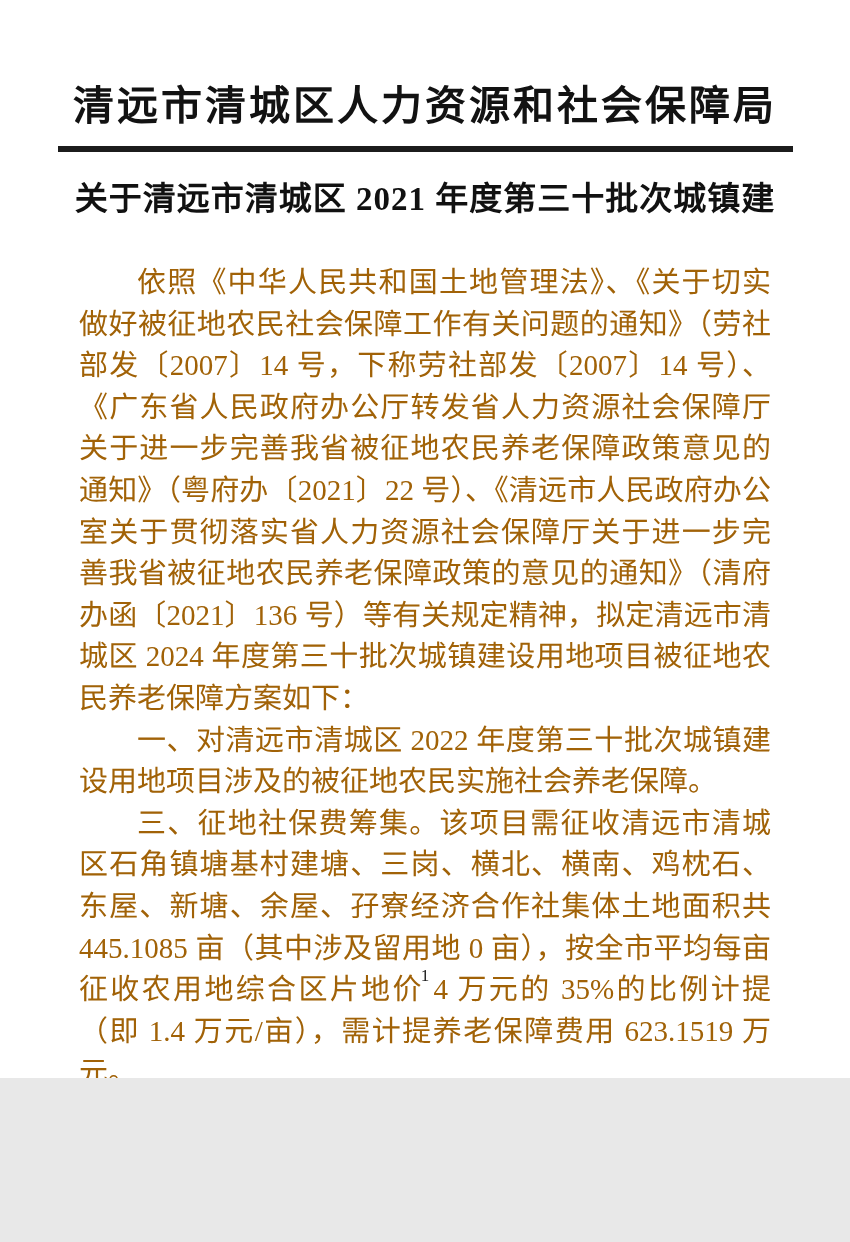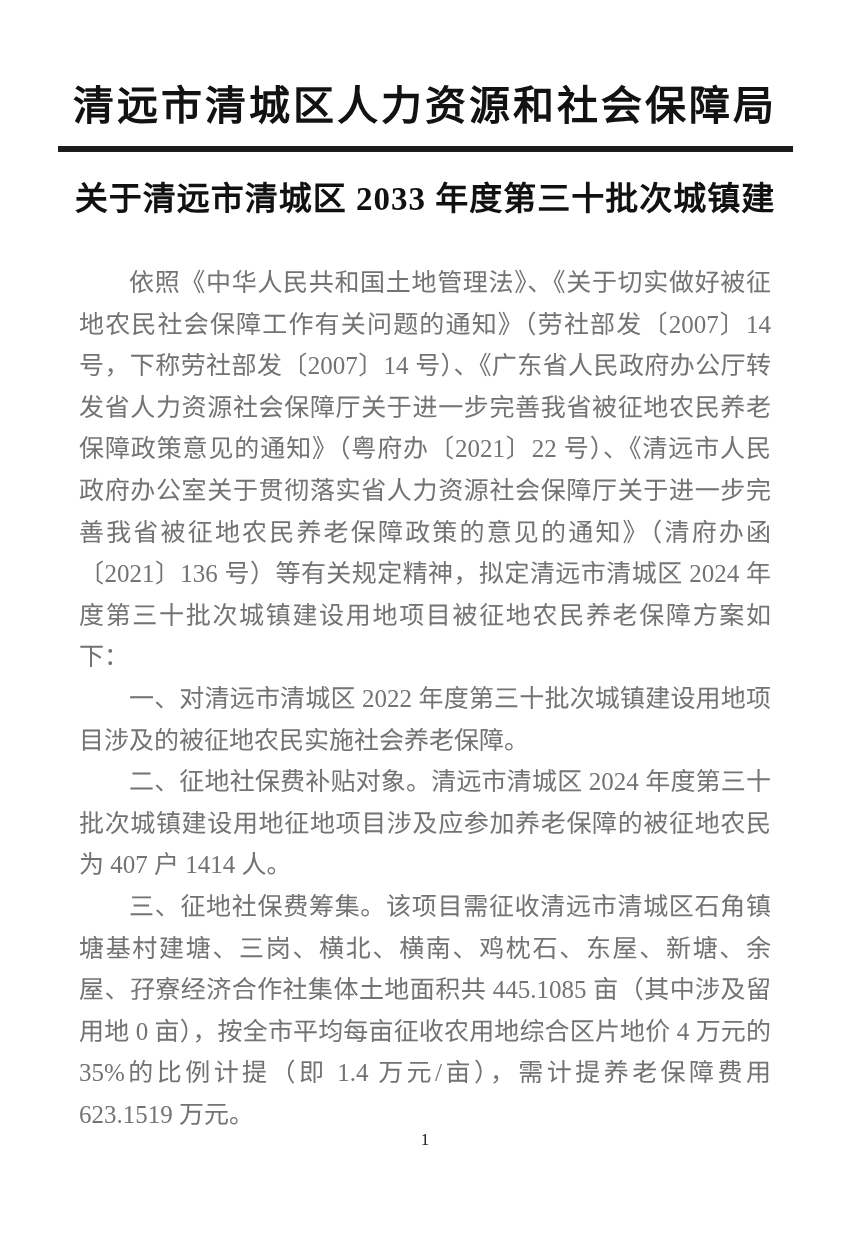--- a/index.html
+++ b/index.html
@@ -3,21 +3,21 @@
 <meta charset="utf-8">
 <style>
   html, body {
     margin: 0;
     padding: 0;
     background: #e8e8e8;
   }
   .page {
     position: relative;
     width: 850px;
-    height: 1242px;
+    height: 1078px;
     margin: 0 auto;
     background: #ffffff;
     overflow: hidden;
     font-family: "Liberation Serif", "DejaVu Serif", serif;
     color: #151515;
   }
   .letterhead {
     padding-top: 78px;
     text-align: center;
     font-size: 41px;
@@ -41,25 +41,25 @@
     line-height: 46px;
     letter-spacing: 1px;
     color: #111111;
   }
   .doc-title .title-line {
     display: block;
   }
   .body-text {
     margin: 40px auto 0 auto;
     width: 692px;
-    font-size: 25px;
+    font-size: 29px;
     line-height: 41.6px;
     text-align: justify;
     text-justify: inter-ideograph;
-    color: #737373;
+    color: #a16207;
   }
   .body-text p {
     margin: 0;
     padding: 0;
     text-indent: 2em;
   }
   .page-number {
     position: absolute;
     bottom: 92px;
     left: 0;
@@ -72,25 +72,24 @@
 </head>
 <body>
 
 <div class="page">
 
   <div class="letterhead">清远市清城区人力资源和社会保障局</div>
 
   <div class="letterhead-divider"></div>
 
   <div class="doc-title">
-    <span class="title-line">关于清远市清城区 2033 年度第三十批次城镇建</span>
+    <span class="title-line">关于清远市清城区 2021 年度第三十批次城镇建</span>
   </div>
 
   <div class="body-text">
     <p>依照《中华人民共和国土地管理法》、《关于切实做好被征地农民社会保障工作有关问题的通知》（劳社部发〔2007〕14 号，下称劳社部发〔2007〕14 号）、《广东省人民政府办公厅转发省人力资源社会保障厅关于进一步完善我省被征地农民养老保障政策意见的通知》（粤府办〔2021〕22 号）、《清远市人民政府办公室关于贯彻落实省人力资源社会保障厅关于进一步完善我省被征地农民养老保障政策的意见的通知》（清府办函〔2021〕136 号）等有关规定精神，拟定清远市清城区 2024 年度第三十批次城镇建设用地项目被征地农民养老保障方案如下：</p>
     <p>一、对清远市清城区 2022 年度第三十批次城镇建设用地项目涉及的被征地农民实施社会养老保障。</p>
-    <p>二、征地社保费补贴对象。清远市清城区 2024 年度第三十批次城镇建设用地征地项目涉及应参加养老保障的被征地农民为 407 户 1414 人。</p>
     <p>三、征地社保费筹集。该项目需征收清远市清城区石角镇塘基村建塘、三岗、横北、横南、鸡枕石、东屋、新塘、余屋、孖寮经济合作社集体土地面积共 445.1085 亩（其中涉及留用地 0 亩），按全市平均每亩征收农用地综合区片地价 4 万元的 35%的比例计提（即 1.4 万元/亩），需计提养老保障费用 623.1519 万元。</p>
   </div>
 
   <div class="page-number">1</div>
 
 </div>
 
 </body></html>

